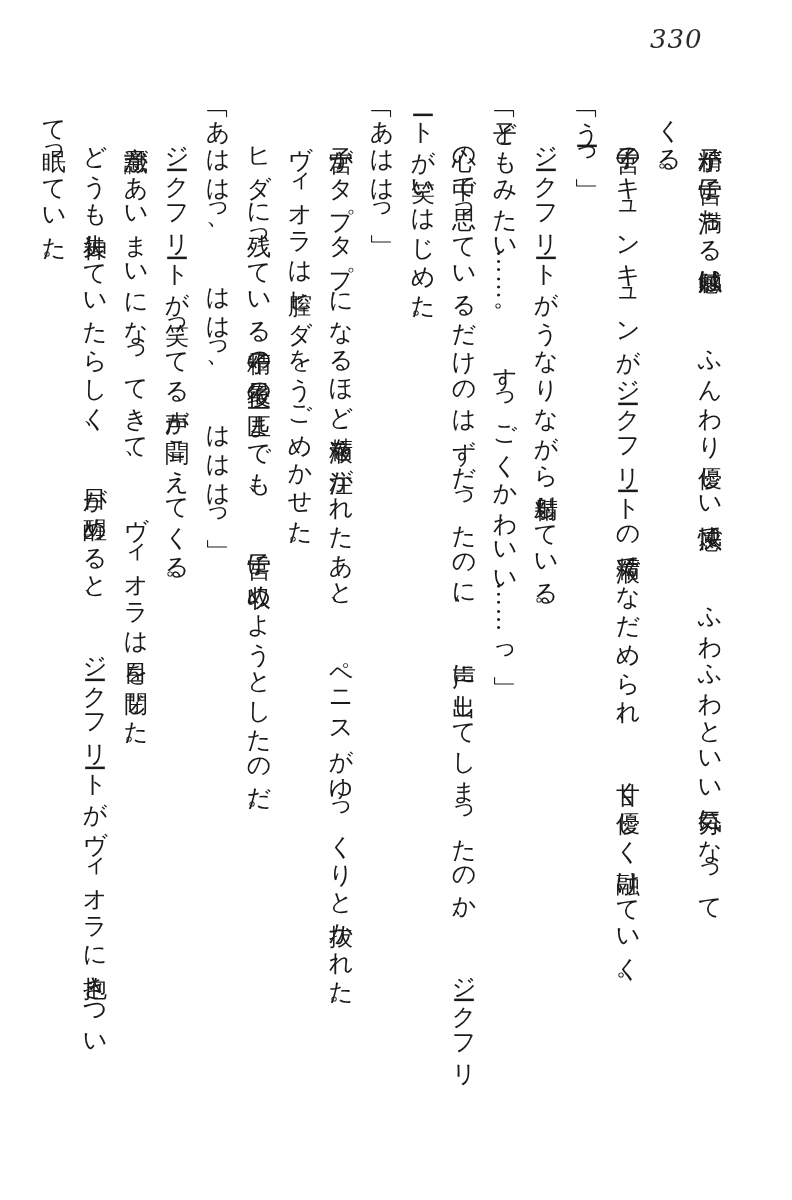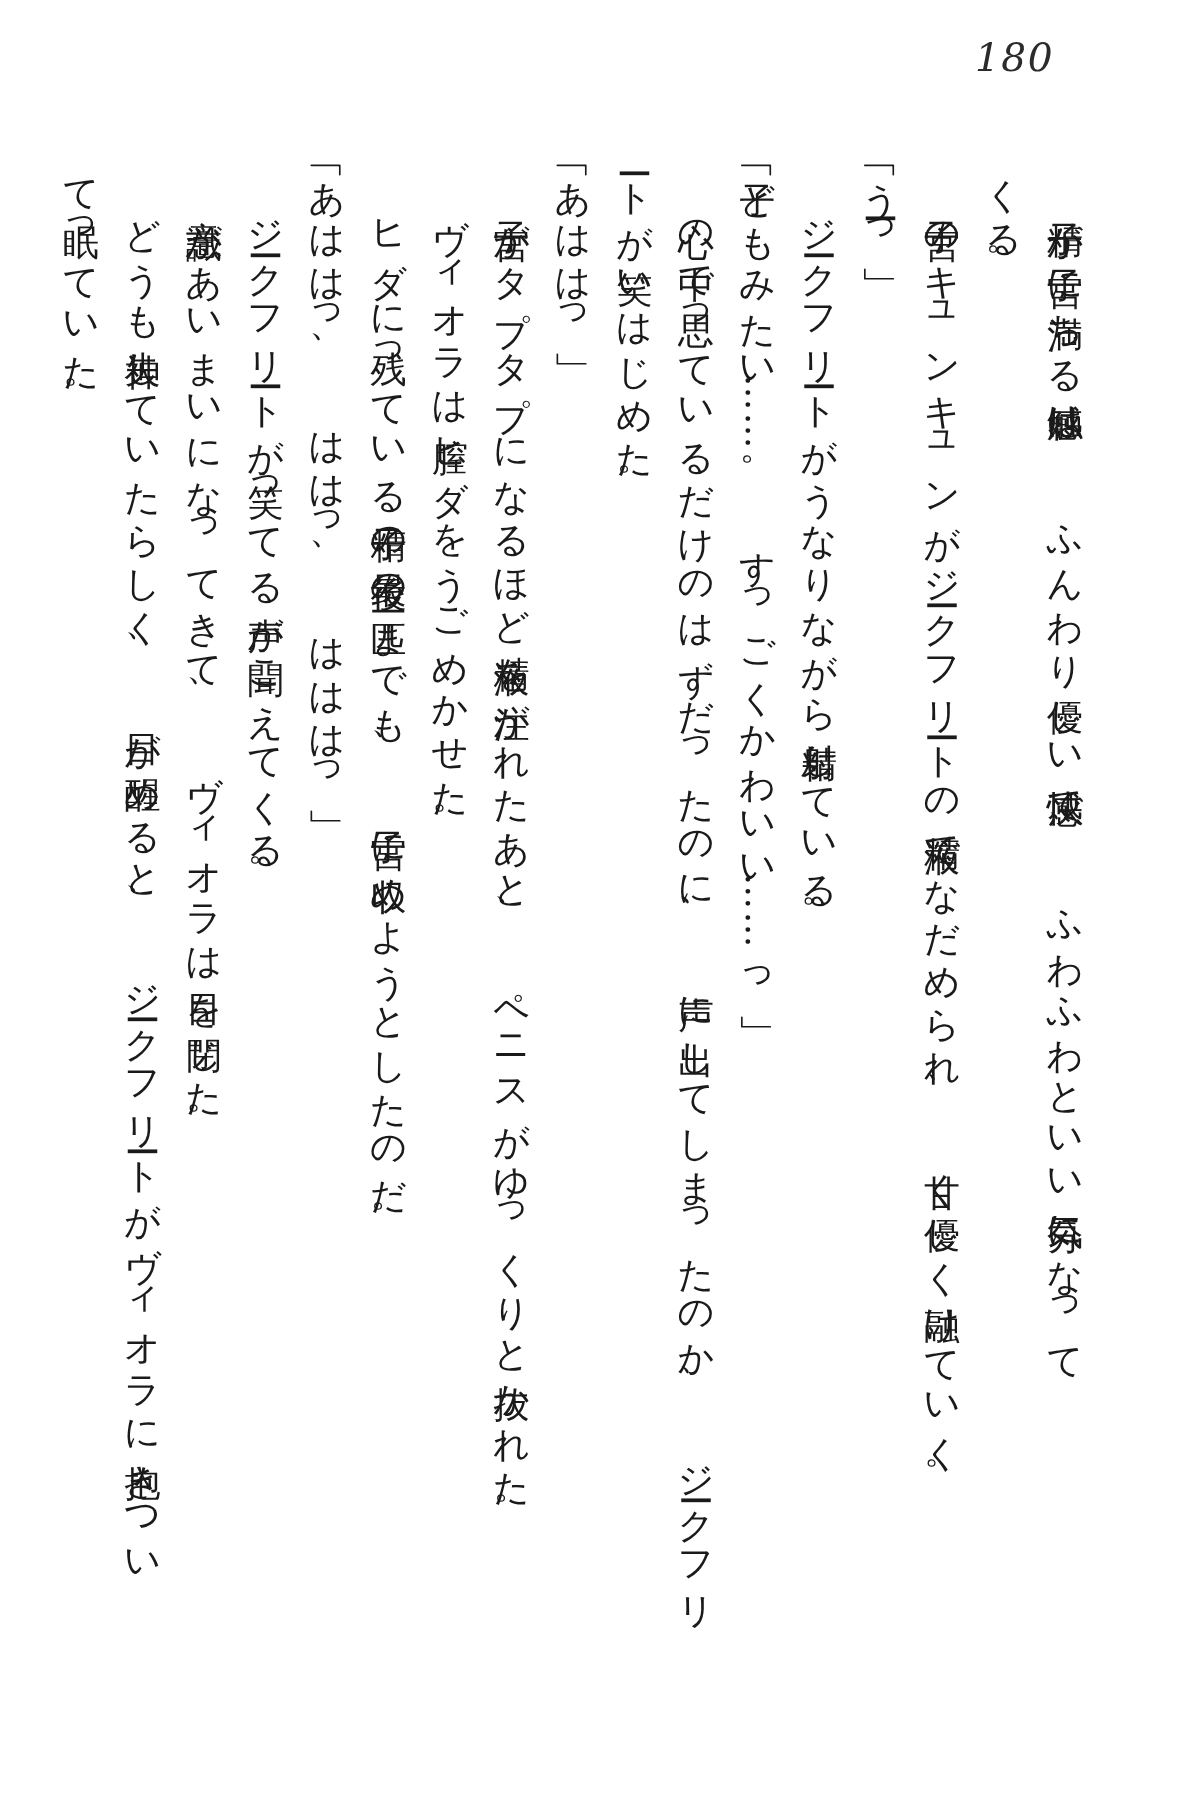--- a/index.html
+++ b/index.html
@@ -49,21 +49,21 @@
     height: 1050px;
   }
   .text-block p.line.indent {
     text-indent: 26px;
   }
 </style>
 </head>
 <body>
 
 <div class="page">
-  <div class="page-number">180</div>
+  <div class="page-number">330</div>
   <div class="text-block">
       <p class="line indent">精子が子宮に満ちる感触は、　ふんわり優しい快感で、　ふわふわといい気分になって</p>
       <p class="line">くる。</p>
       <p class="line indent">子宮のキュンキュンがジークフリートの精液でなだめられ、　甘く優しく融けていく。</p>
       <p class="line">「うーっ」</p>
       <p class="line indent">ジークフリートがうなりながら射精している。</p>
       <p class="line">「子どもみたい……。　すっごくかわいい……っ」</p>
       <p class="line indent">心の中で思っているだけのはずだったのに、　声に出してしまったのか、　ジークフリ</p>
       <p class="line">ートが笑いはじめた。</p>
       <p class="line">「あははっ」</p>

